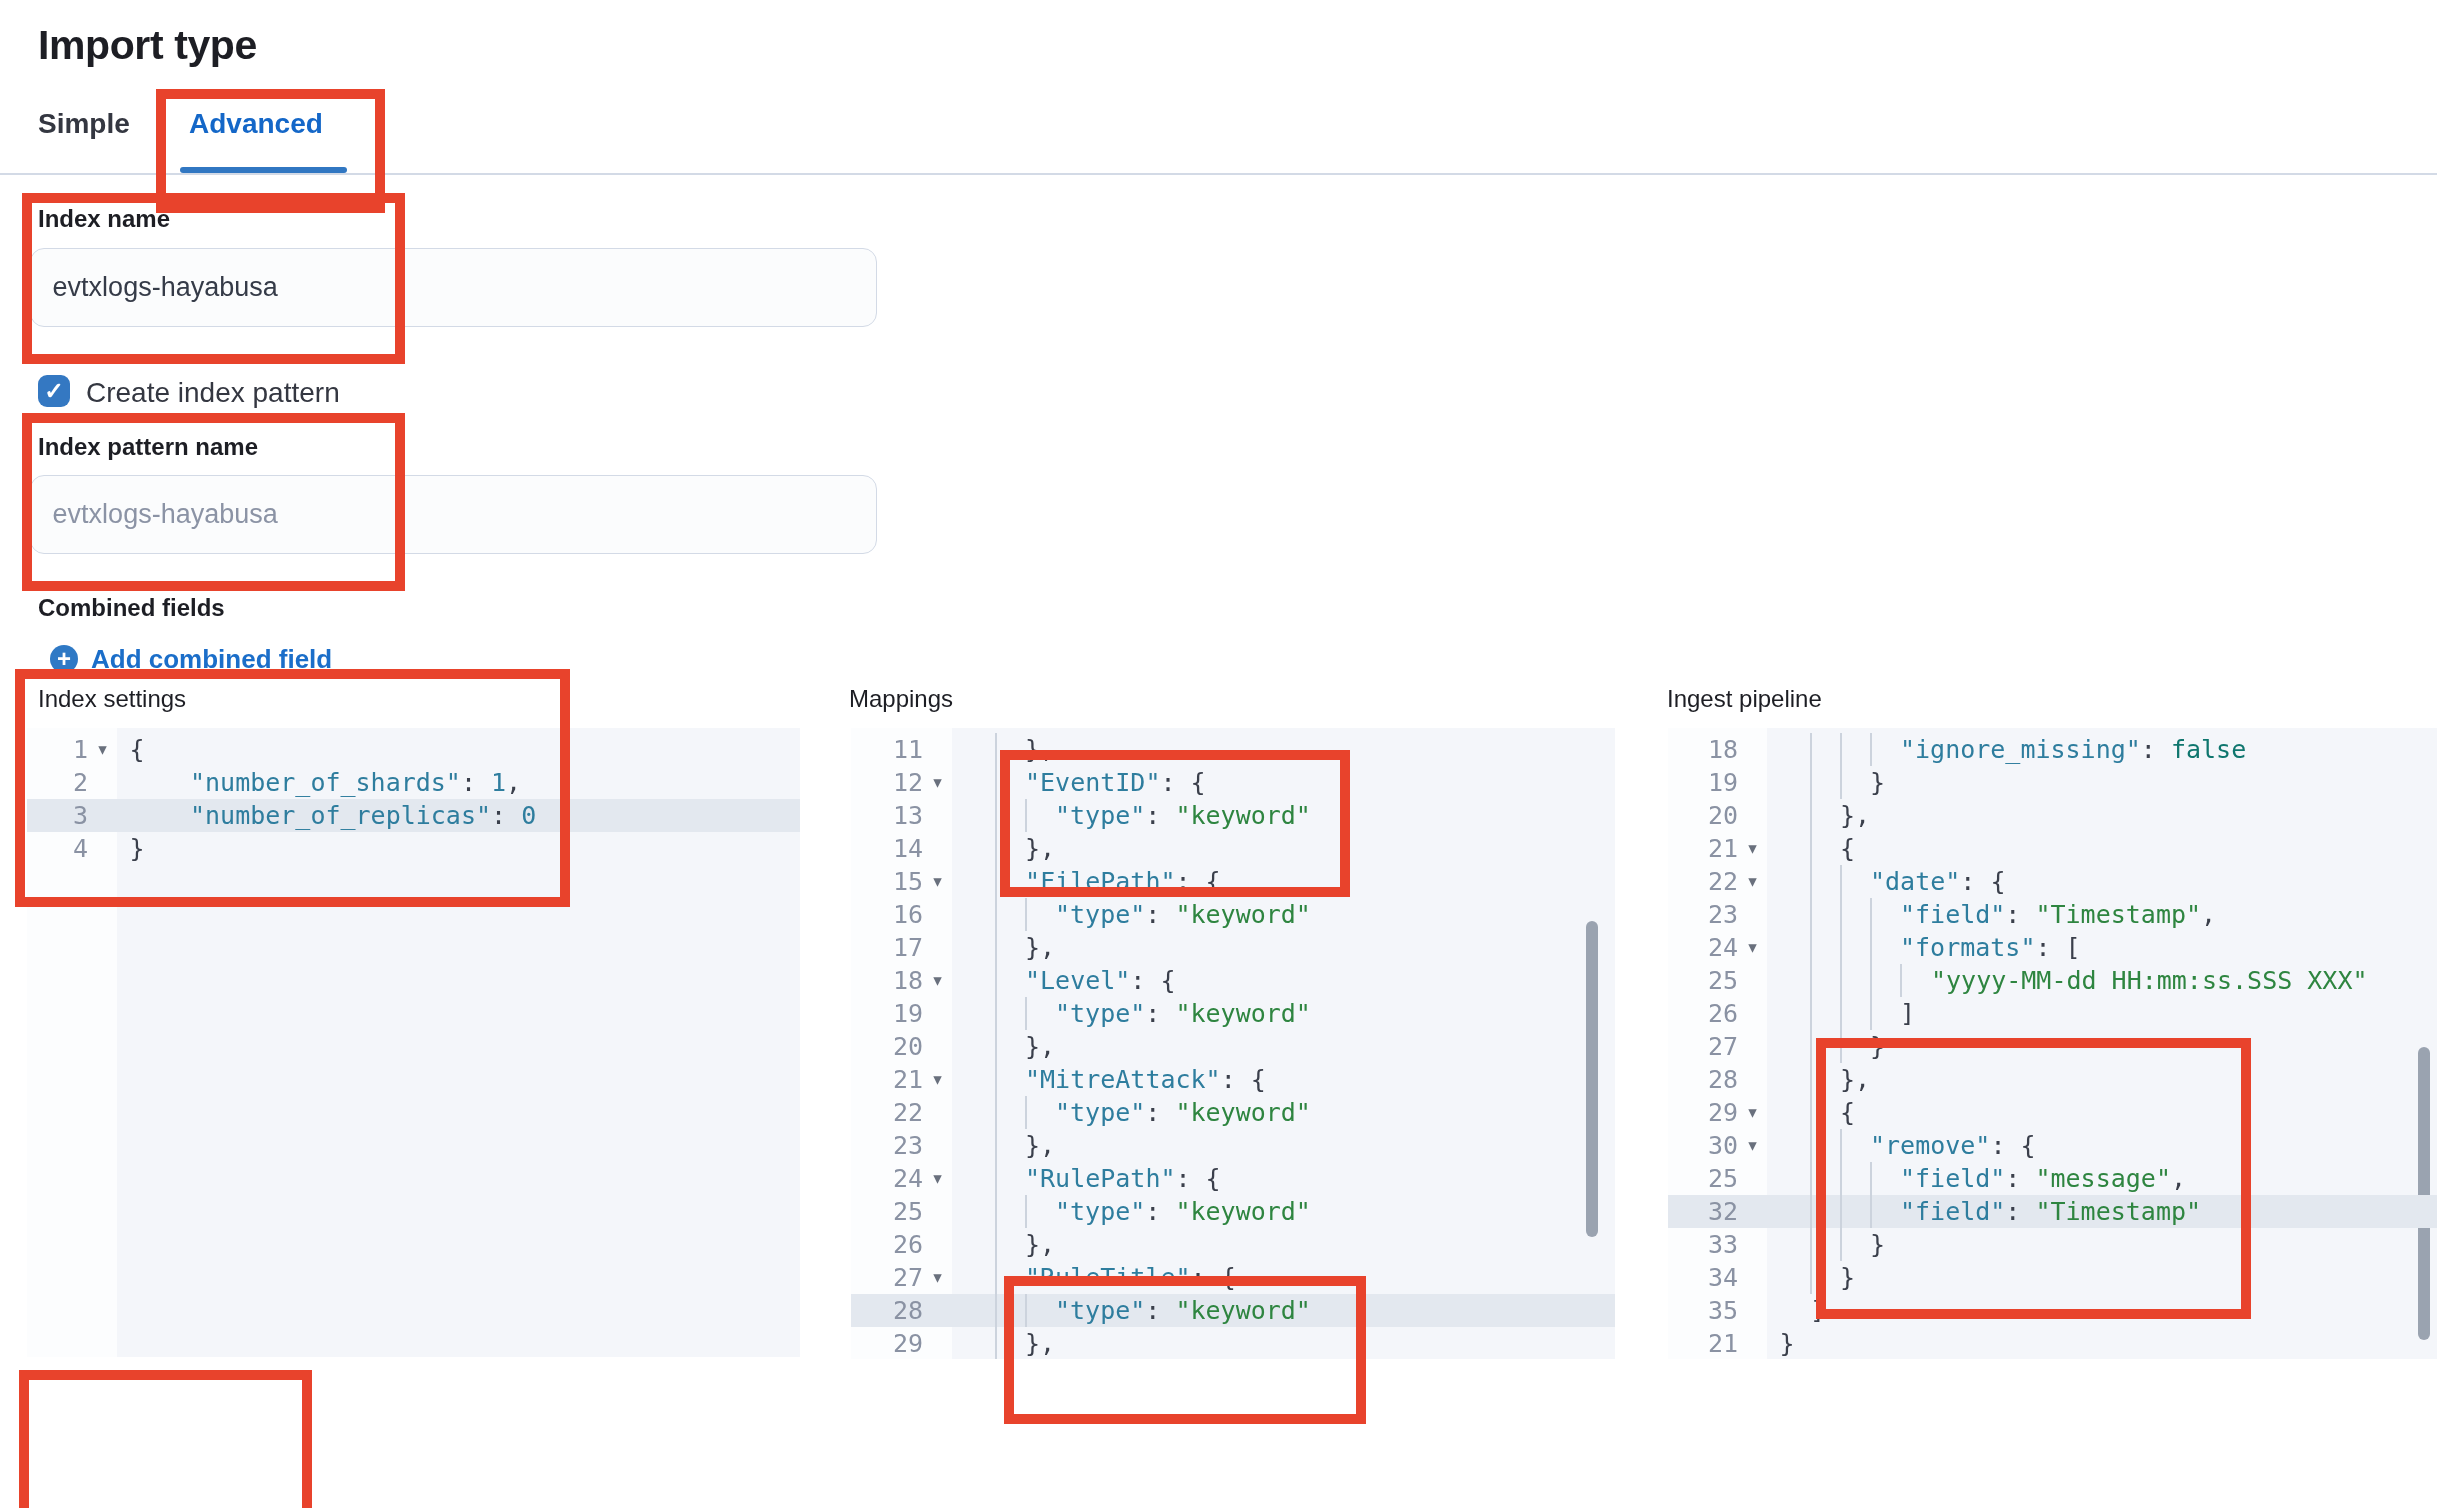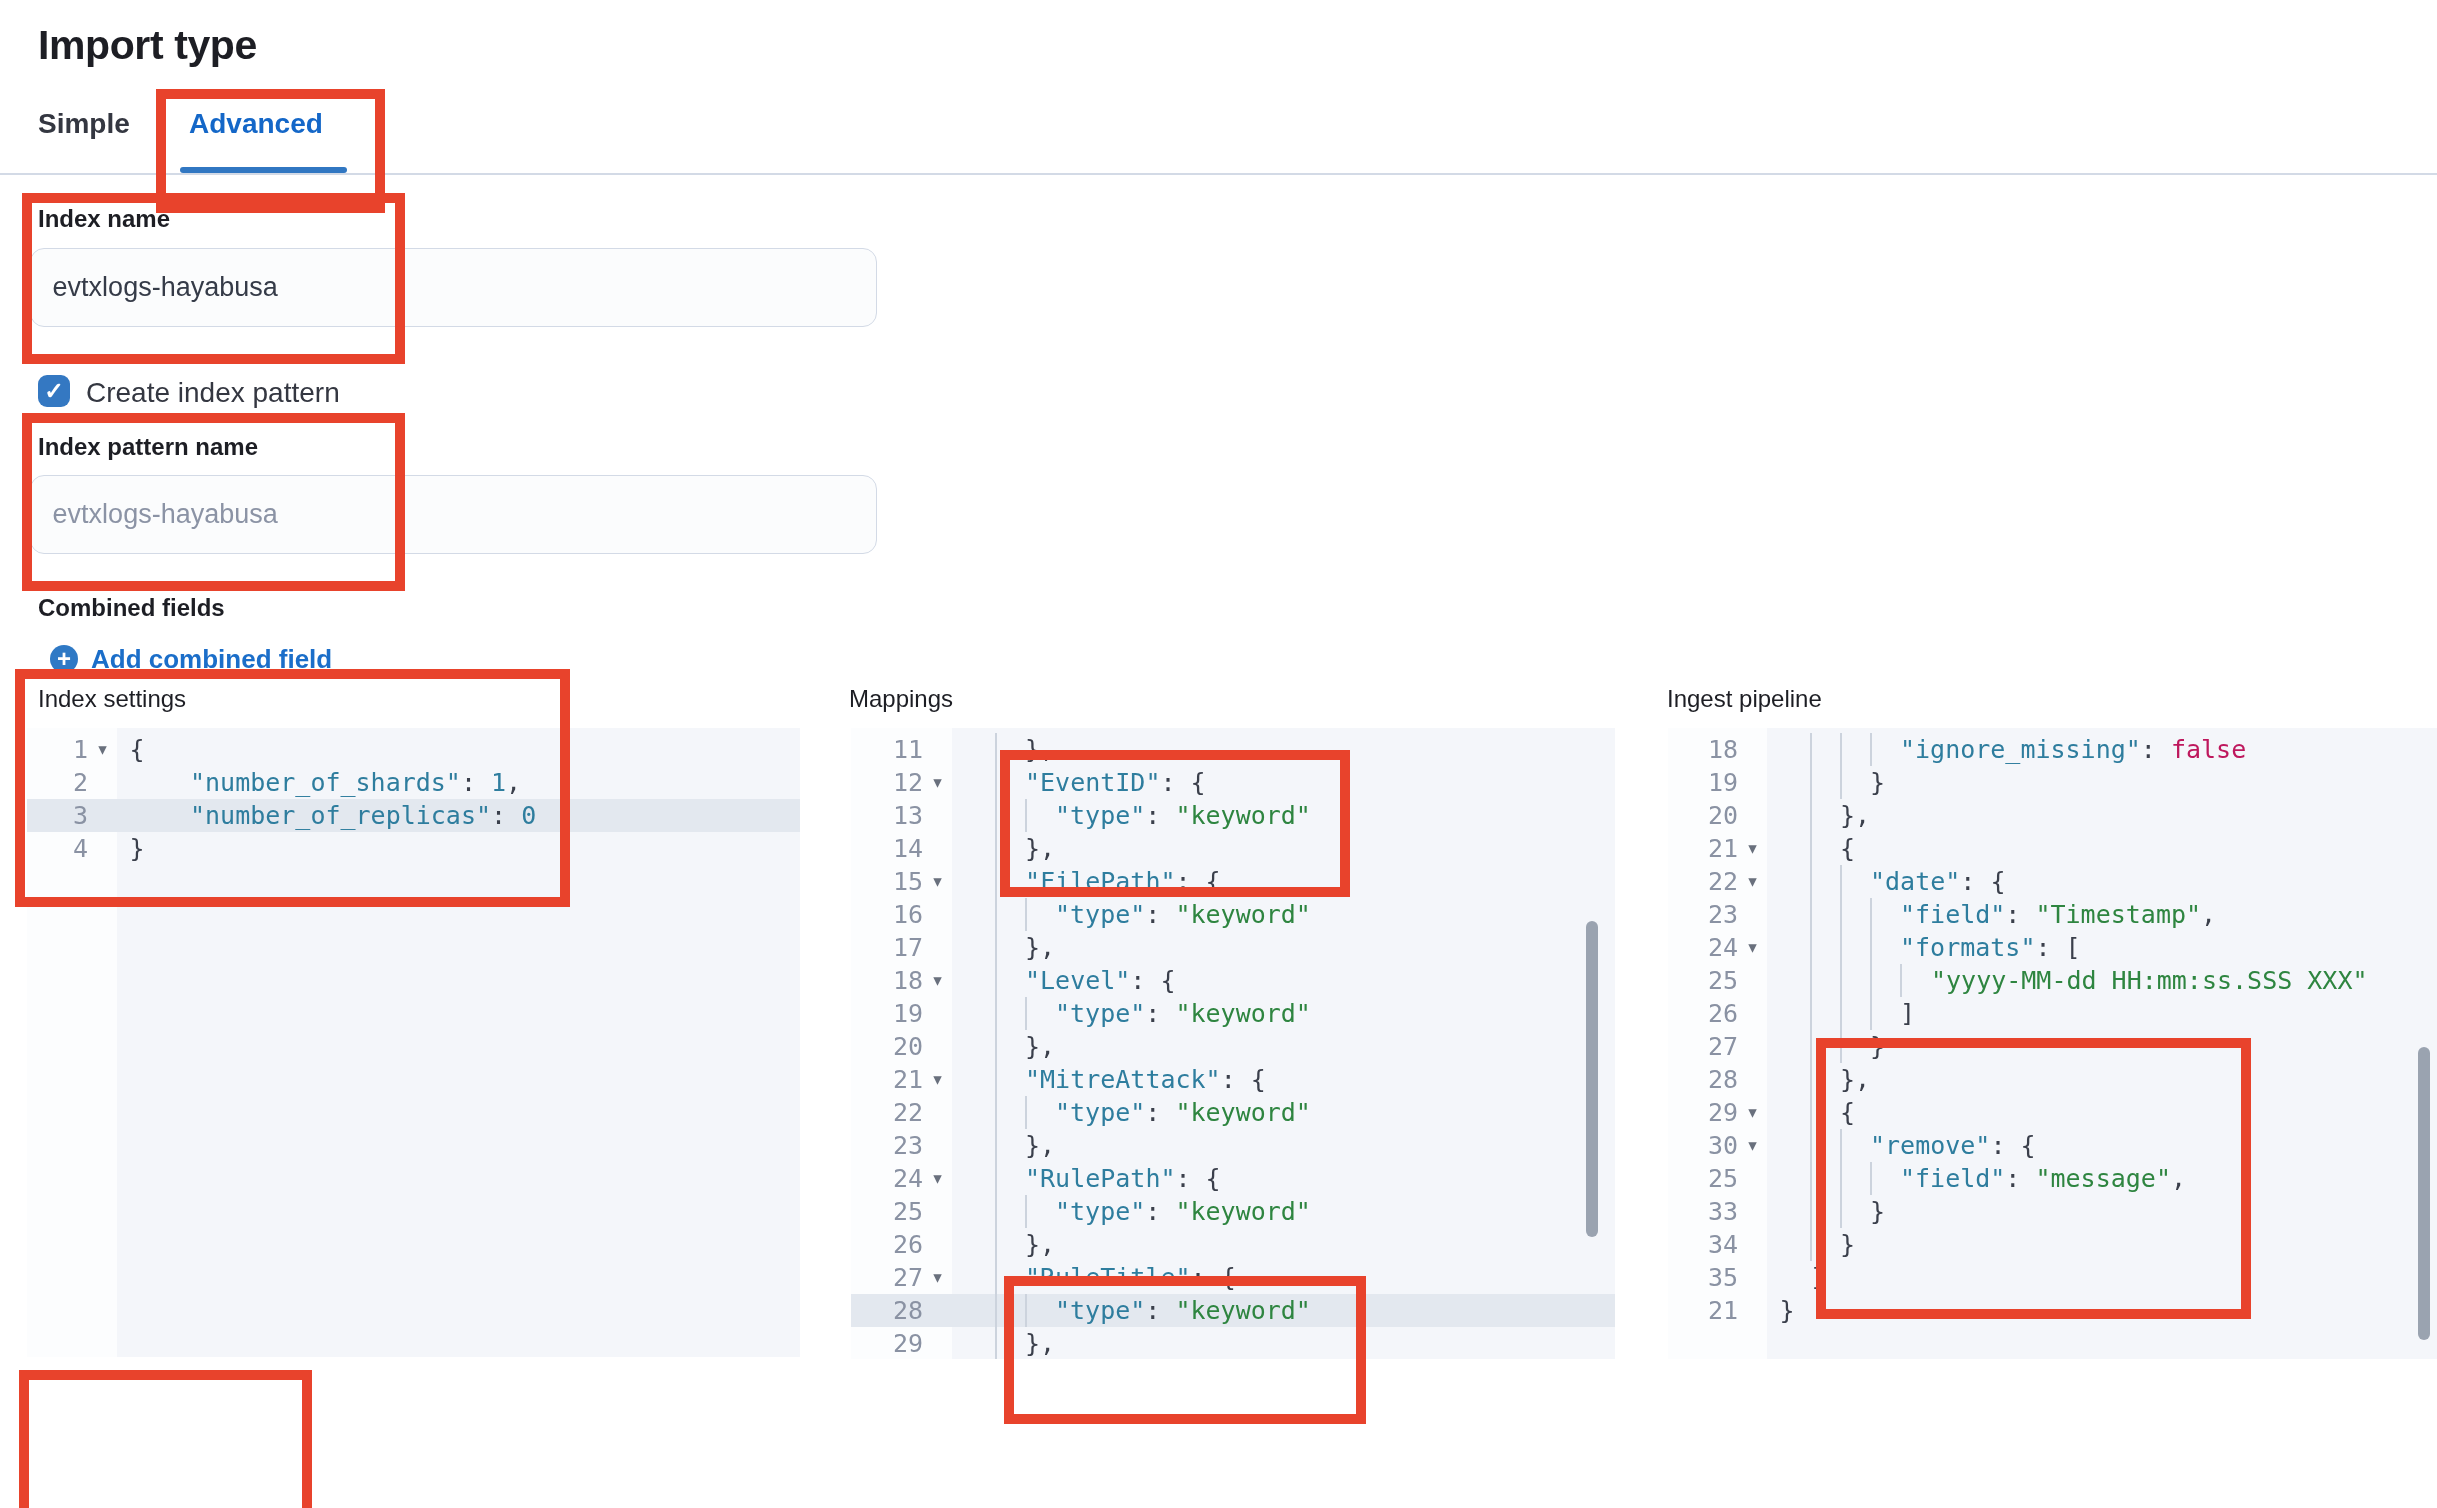--- a/index.html
+++ b/index.html
@@ -33,21 +33,21 @@
   .editor{position:absolute;background:#f4f6fa;overflow:hidden;padding-top:5.4px;box-sizing:border-box;}
   .gutterbg{position:absolute;left:0;top:0;bottom:0;background:#fcfdfe;z-index:0;}
   .ed-line{position:relative;display:flex;height:33px;line-height:33px;z-index:1;}
   .ed-line.hl{background:#e3e8ef;}
   .gut{flex:0 0 auto;display:flex;align-items:center;justify-content:flex-end;
        color:#8a92a3;font-family:"DejaVu Sans Mono",monospace;font-size:25px;}
   .caret{width:29px;text-align:center;font-size:17px;color:#69707d;font-family:"Liberation Sans",sans-serif;}
   .codec{position:relative;flex:1 1 auto;}
   .guide{position:absolute;top:0;bottom:0;width:1.8px;background:#ccd3dd;}
   .codetxt{font-family:"DejaVu Sans Mono",monospace;font-size:25px;color:#343741;white-space:pre;display:inline-block;}
-  .t-k{color:#2e7d9e;} .t-n{color:#2e7d9e;} .t-s{color:#2e8540;} .t-b{color:#be185d;margin-top:34px;} .t-p{color:#3a3f4b;}
+  .t-k{color:#2e7d9e;} .t-n{color:#2e7d9e;} .t-s{color:#2e8540;} .t-b{color:#0f766e;margin-top:34px;} .t-p{color:#3a3f4b;}
   #ed1{left:27px;top:728px;width:773px;height:629px;}
   #ed2{left:851px;top:728px;width:764px;height:631px;}
   #ed3{left:1668px;top:728px;width:769px;height:631px;}
   #ed1 .gut,#ed1 .gutterbg{width:90px;}
   #ed2 .gut,#ed2 .gutterbg{width:101px;}
   #ed3 .gut,#ed3 .gutterbg{width:99px;}
   .scrollbar{width:11.7px;border-radius:6.3px;background:#9aa3b0;}
   .sb-mappings{left:1586px;top:921px;height:316px;}
   .sb-ingest{left:2418px;top:1047px;height:293px;}
 
@@ -358,20 +358,27 @@
         </div>
         <div class="codec"><i class="guide" style="left: 43px;"></i><i class="guide" style="left: 73px;"></i><span class="codetxt" style="padding-left: 103px;"><span class="t-k">"remove"</span><span class="t-p">: {</span></span></div>
       </div>
       <div class="ed-line">
         <div class="gut">
           <span>25</span>
           <span class="caret"></span>
         </div>
         <div class="codec"><i class="guide" style="left: 43px;"></i><i class="guide" style="left: 73px;"></i><i class="guide" style="left: 103px;"></i><span class="codetxt" style="padding-left: 133px;"><span class="t-k">"field"</span><span class="t-p">: </span><span class="t-s">"message"</span><span class="t-p">,</span></span></div>
       </div>
+      <div class="ed-line hl">
+        <div class="gut">
+          <span>32</span>
+          <span class="caret"></span>
+        </div>
+        <div class="codec"><i class="guide" style="left: 43px;"></i><i class="guide" style="left: 73px;"></i><i class="guide" style="left: 103px;"></i><span class="codetxt" style="padding-left: 133px;"><span class="t-k">"field"</span><span class="t-p">: </span><span class="t-s">"Timestamp"</span></span></div>
+      </div>
       <div class="ed-line">
         <div class="gut">
           <span>33</span>
           <span class="caret"></span>
         </div>
         <div class="codec"><i class="guide" style="left: 43px;"></i><i class="guide" style="left: 73px;"></i><span class="codetxt" style="padding-left: 103px;"><span class="t-p">}</span></span></div>
       </div>
       <div class="ed-line">
         <div class="gut">
           <span>34</span>

